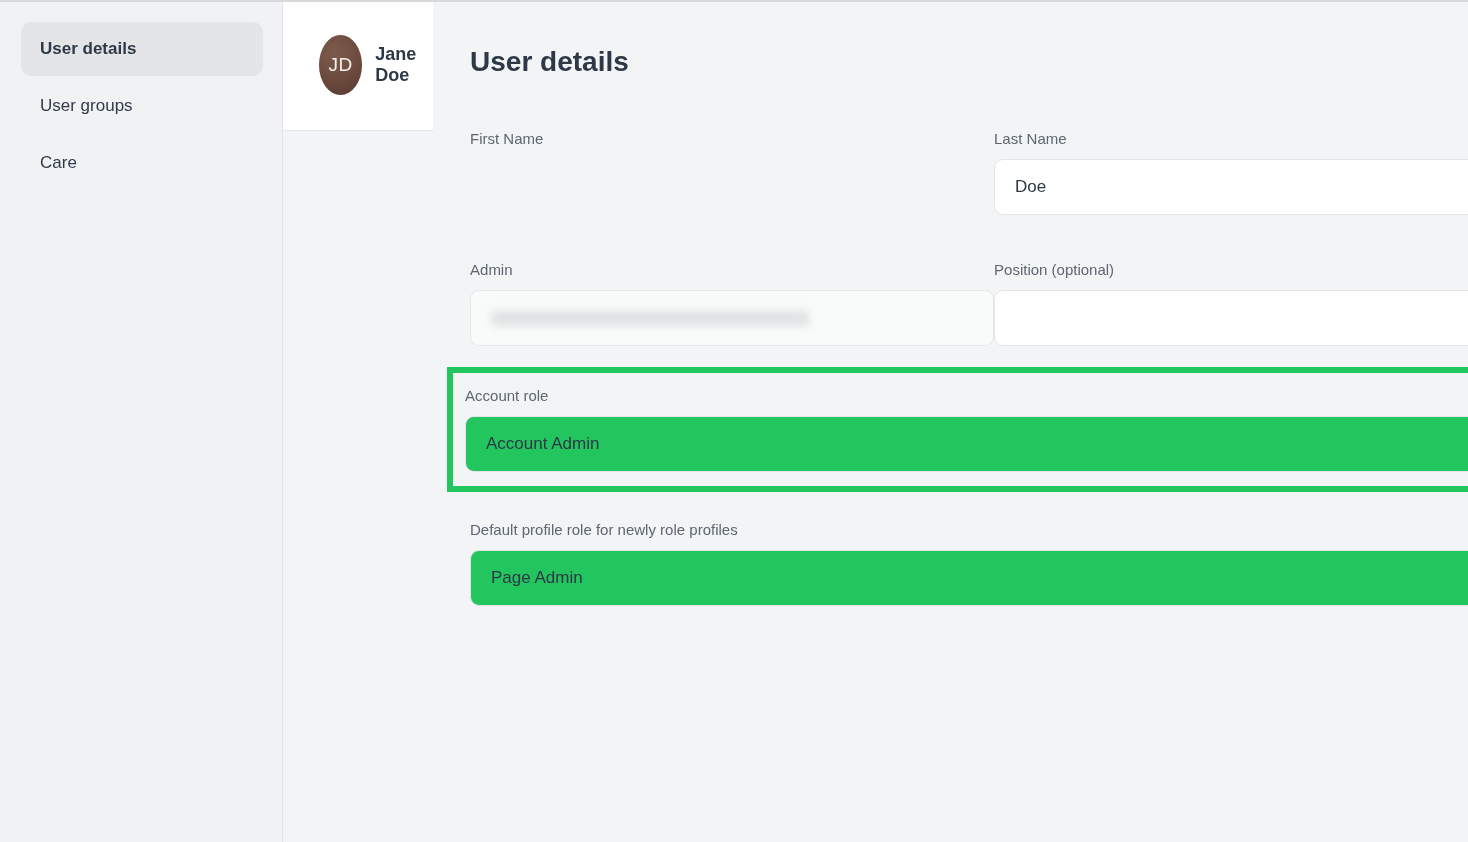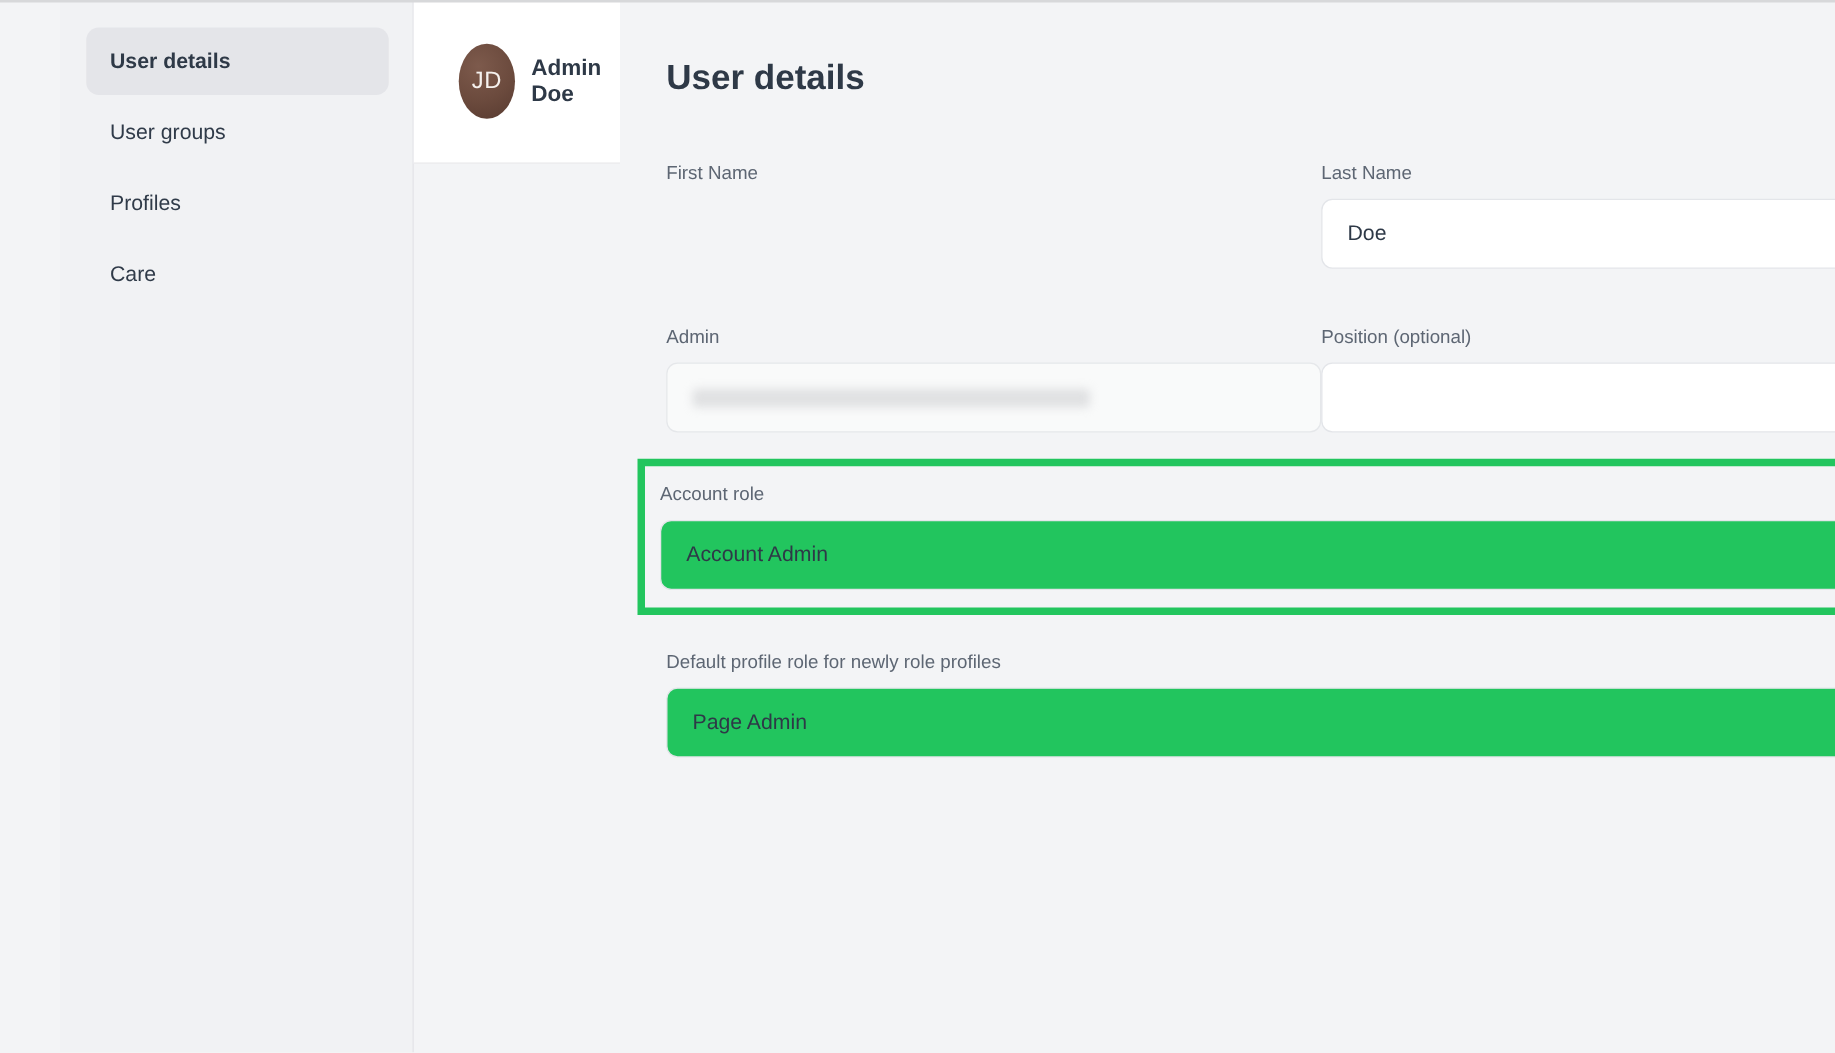--- a/index.html
+++ b/index.html
@@ -6,21 +6,21 @@
   html, body { width: 1468px; height: 842px; overflow: hidden; }
   body {
     font-family: "Liberation Sans", "DejaVu Sans", sans-serif;
     background: #f3f4f6;
     color: #2e3947;
   }
   .top-edge {
     position: absolute; top: 0; left: 0; width: 1468px; height: 2px;
     background: #d7d8da; z-index: 50;
   }
-  .app { display: flex; width: 1468px; height: 842px; padding-left: 48px; }
+  .app { display: flex; width: 1468px; height: 842px; }
 
   
   .sidebar {
     width: 283px; min-width: 283px; height: 842px;
     background: #f1f2f4;
     border-right: 1px solid #e3e4e8;
     padding-top: 22px;
   }
   .side-item {
     width: 242px; height: 54px;
@@ -136,34 +136,31 @@
 <div class="app">
 
   <aside class="sidebar">
     <div class="side-item active">
       <span>User details</span>
     </div>
     <div class="side-item">
       <span>User groups</span>
     </div>
     <div class="side-item">
-      <span>Profiles</span>
-    </div>
-    <div class="side-item">
       <span>Care</span>
     </div>
   </aside>
 
   <div class="main-col">
 
     <header class="user-header">
       <div class="avatar">
         <span>JD</span>
       </div>
-      <div class="user-name">Admin Doe</div>
+      <div class="user-name">Jane Doe</div>
     </header>
 
     <div class="content">
       <h1 class="page-title">User details</h1>
 
       <div class="form">
 
         <div class="two-col row-gap">
           <div>
             <label class="field-label">First Name</label>

